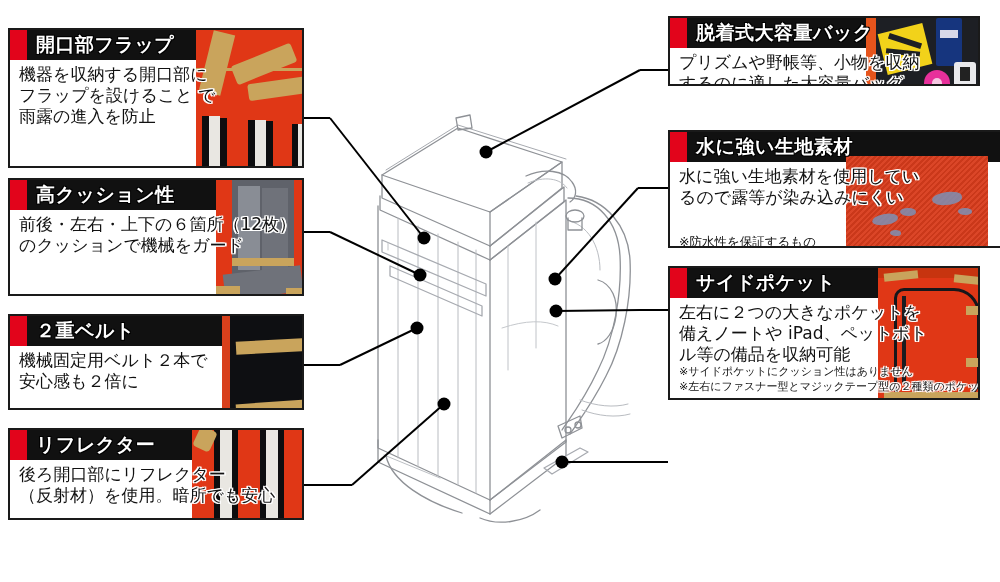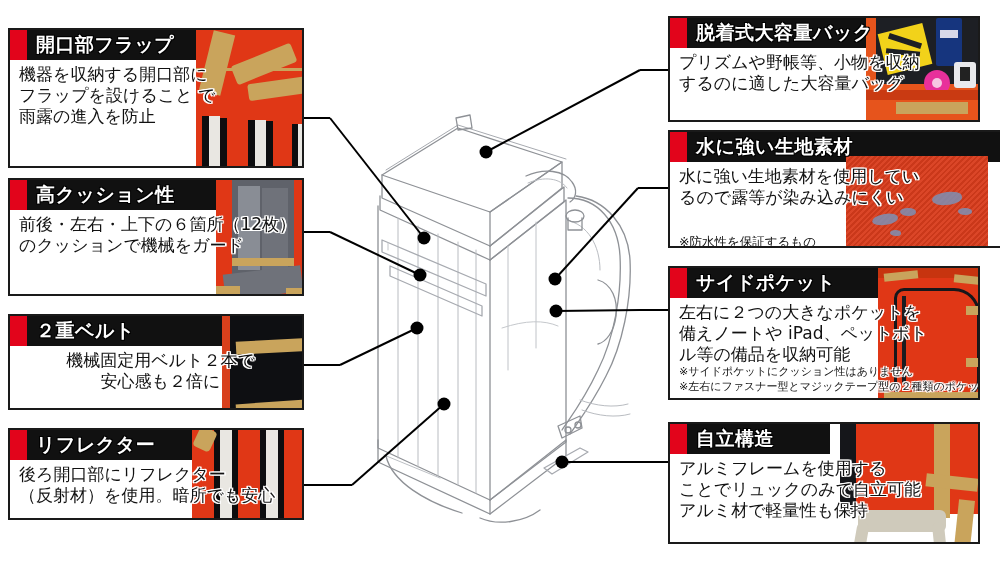--- a/index.html
+++ b/index.html
@@ -229,21 +229,21 @@
     <div class="cal-head">
       <div class="cal-tab"></div>
       <div class="cal-title">高クッション性</div>
     </div>
     <div class="cal-body">
       <div class="cal-line">前後・左右・上下の６箇所（12枚）</div>
       <div class="cal-line">のクッションで機械をガード</div>
     </div>
   </div>
 
-  <div class="callout" style="left:8px;top:314px;width:296px;height:96px;text-align:center;">
+  <div class="callout" style="left:8px;top:314px;width:296px;height:96px;">
     <div class="photo" style="left:212px;top:-6px;width:92px;height:126px;background:#0e0f12;">
       <div style="position:absolute;left:0;top:0;width:8px;height:126px;background:#d8401c;"></div>
 
       <div class="strap" style="left:14px;top:30px;width:68px;height:13px;transform:rotate(-3deg);"></div>
       <div class="strap" style="left:14px;top:92px;width:68px;height:13px;transform:rotate(-4deg);"></div>
     </div>
     <div class="cal-head">
       <div class="cal-tab"></div>
       <div class="cal-title">２重ベルト</div>
     </div>
@@ -266,21 +266,21 @@
     <div class="cal-head">
       <div class="cal-tab"></div>
       <div class="cal-title">リフレクター</div>
     </div>
     <div class="cal-body">
       <div class="cal-line">後ろ開口部にリフレクター</div>
       <div class="cal-line">（反射材）を使用。暗所でも安心</div>
     </div>
   </div>
 
-  <div class="callout" style="left:668px;top:16px;width:312px;height:106px;">
+  <div class="callout" style="left:668px;top:16px;width:312px;height:70px;">
     <div class="photo" style="left:196px;top:-14px;width:132px;height:118px;background:#e6541c;border-radius:3px;">
       <div style="position:absolute;left:10px;top:0px;width:112px;height:80px;background:#1d1f24;border-radius:2px;"></div>
       <div style="position:absolute;left:16px;top:24px;width:46px;height:42px;background:#f2d21a;transform:rotate(-14deg);"></div>
       <div style="position:absolute;left:22px;top:34px;width:34px;height:6px;background:#1d1f24;transform:rotate(18deg);"></div>
       <div style="position:absolute;left:20px;top:46px;width:34px;height:5px;background:#1d1f24;transform:rotate(6deg);"></div>
       <div style="position:absolute;left:70px;top:14px;width:26px;height:48px;background:#16357e;border-radius:2px;"></div>
       <div style="position:absolute;left:74px;top:26px;width:18px;height:8px;background:#d8d8e8;"></div>
       <div style="position:absolute;left:58px;top:66px;width:26px;height:26px;background:#e8309b;border-radius:50%;"></div>
       <div style="position:absolute;left:66px;top:74px;width:10px;height:10px;background:#f6c7e2;border-radius:50%;"></div>
       <div style="position:absolute;left:88px;top:58px;width:22px;height:26px;background:#e9e9ec;border-radius:3px;"></div>
@@ -338,36 +338,14 @@
     </div>
     <div class="cal-body">
       <div class="cal-line">左右に２つの大きなポケットを</div>
       <div class="cal-line">備えノートや iPad、ペットボト</div>
       <div class="cal-line">ル等の備品を収納可能</div>
       <div class="cal-line xs">※サイドポケットにクッション性はありません</div>
       <div class="cal-line xs">※左右にファスナー型とマジックテープ型の２種類のポケット</div>
     </div>
   </div>
 
-  <div class="callout" style="left:668px;top:422px;width:312px;height:122px;">
-    <div class="photo" style="left:160px;top:-10px;width:158px;height:160px;background:#ffffff;">
-      <div style="position:absolute;left:10px;top:0;width:148px;height:100px;background:#e03716;"></div>
-      <div style="position:absolute;left:10px;top:0;width:16px;height:100px;background:#15161a;"></div>
-      <div class="strap" style="left:104px;top:0;width:16px;height:104px;"></div>
-      <div class="strap" style="left:96px;top:62px;width:52px;height:13px;transform:rotate(6deg);"></div>
-      <div class="strap" style="left:126px;top:86px;width:16px;height:58px;transform:rotate(6deg);"></div>
-      <div class="leg" style="left:28px;top:96px;width:88px;height:22px;"></div>
-      <div class="leg" style="left:24px;top:108px;width:12px;height:44px;transform:rotate(10deg);"></div>
-      <div class="leg" style="left:104px;top:108px;width:12px;height:44px;transform:rotate(-6deg);"></div>
-
-    </div>
-    <div class="cal-head">
-      <div class="cal-tab"></div>
-      <div class="cal-title">自立構造</div>
-    </div>
-    <div class="cal-body">
-      <div class="cal-line">アルミフレームを使用する</div>
-      <div class="cal-line">ことでリュックのみで自立可能</div>
-      <div class="cal-line">アルミ材で軽量性も保持</div>
-    </div>
-  </div>
 
 </div>
 
 </body></html>

